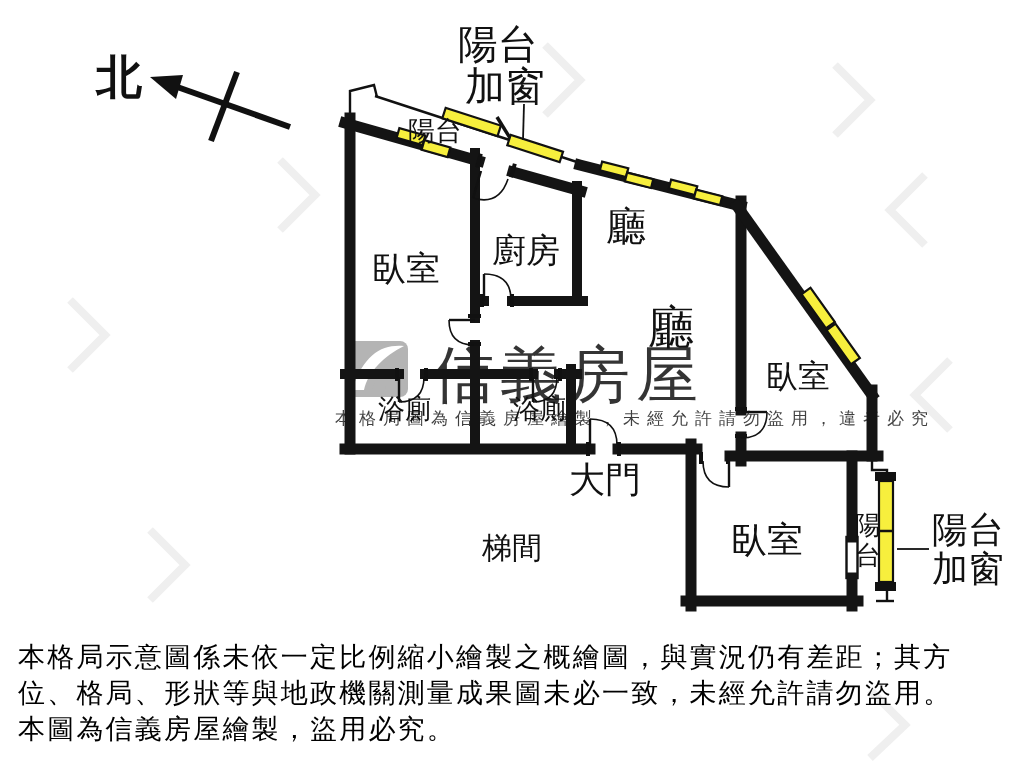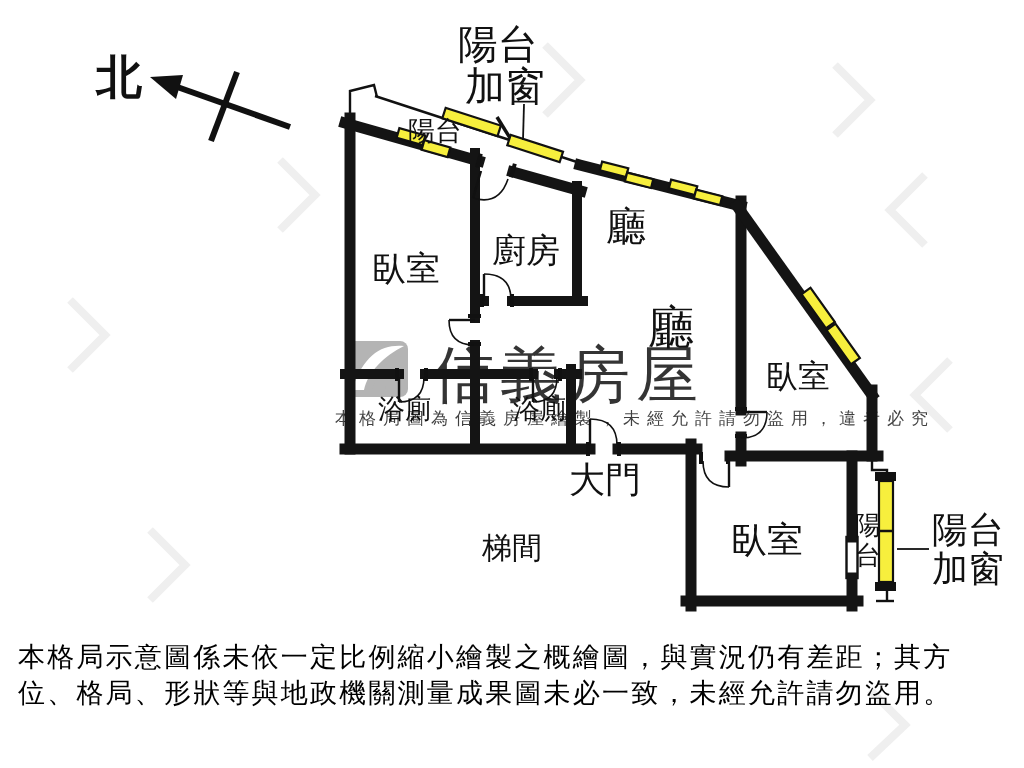--- a/index.html
+++ b/index.html
@@ -227,13 +227,14 @@
     <text class="lbl t26" x="868" y="534">陽</text>
     <text class="lbl t26" x="868" y="564">台</text>
     <text class="lbl t36" x="968" y="542">陽台</text>
     <text class="lbl t36" x="968" y="581">加窗</text>
   </g>
 </svg>
 
 <div class="disclaimer">
   <span>本格局示意圖係未依一定比例縮小繪製之概繪圖，與實況仍有差距；其方</span>
   <span>位、格局、形狀等與地政機關測量成果圖未必一致，未經允許請勿盜用。</span>
+  <span>本圖為信義房屋繪製，盜用必究。</span>
 </div>
 
 </body></html>

